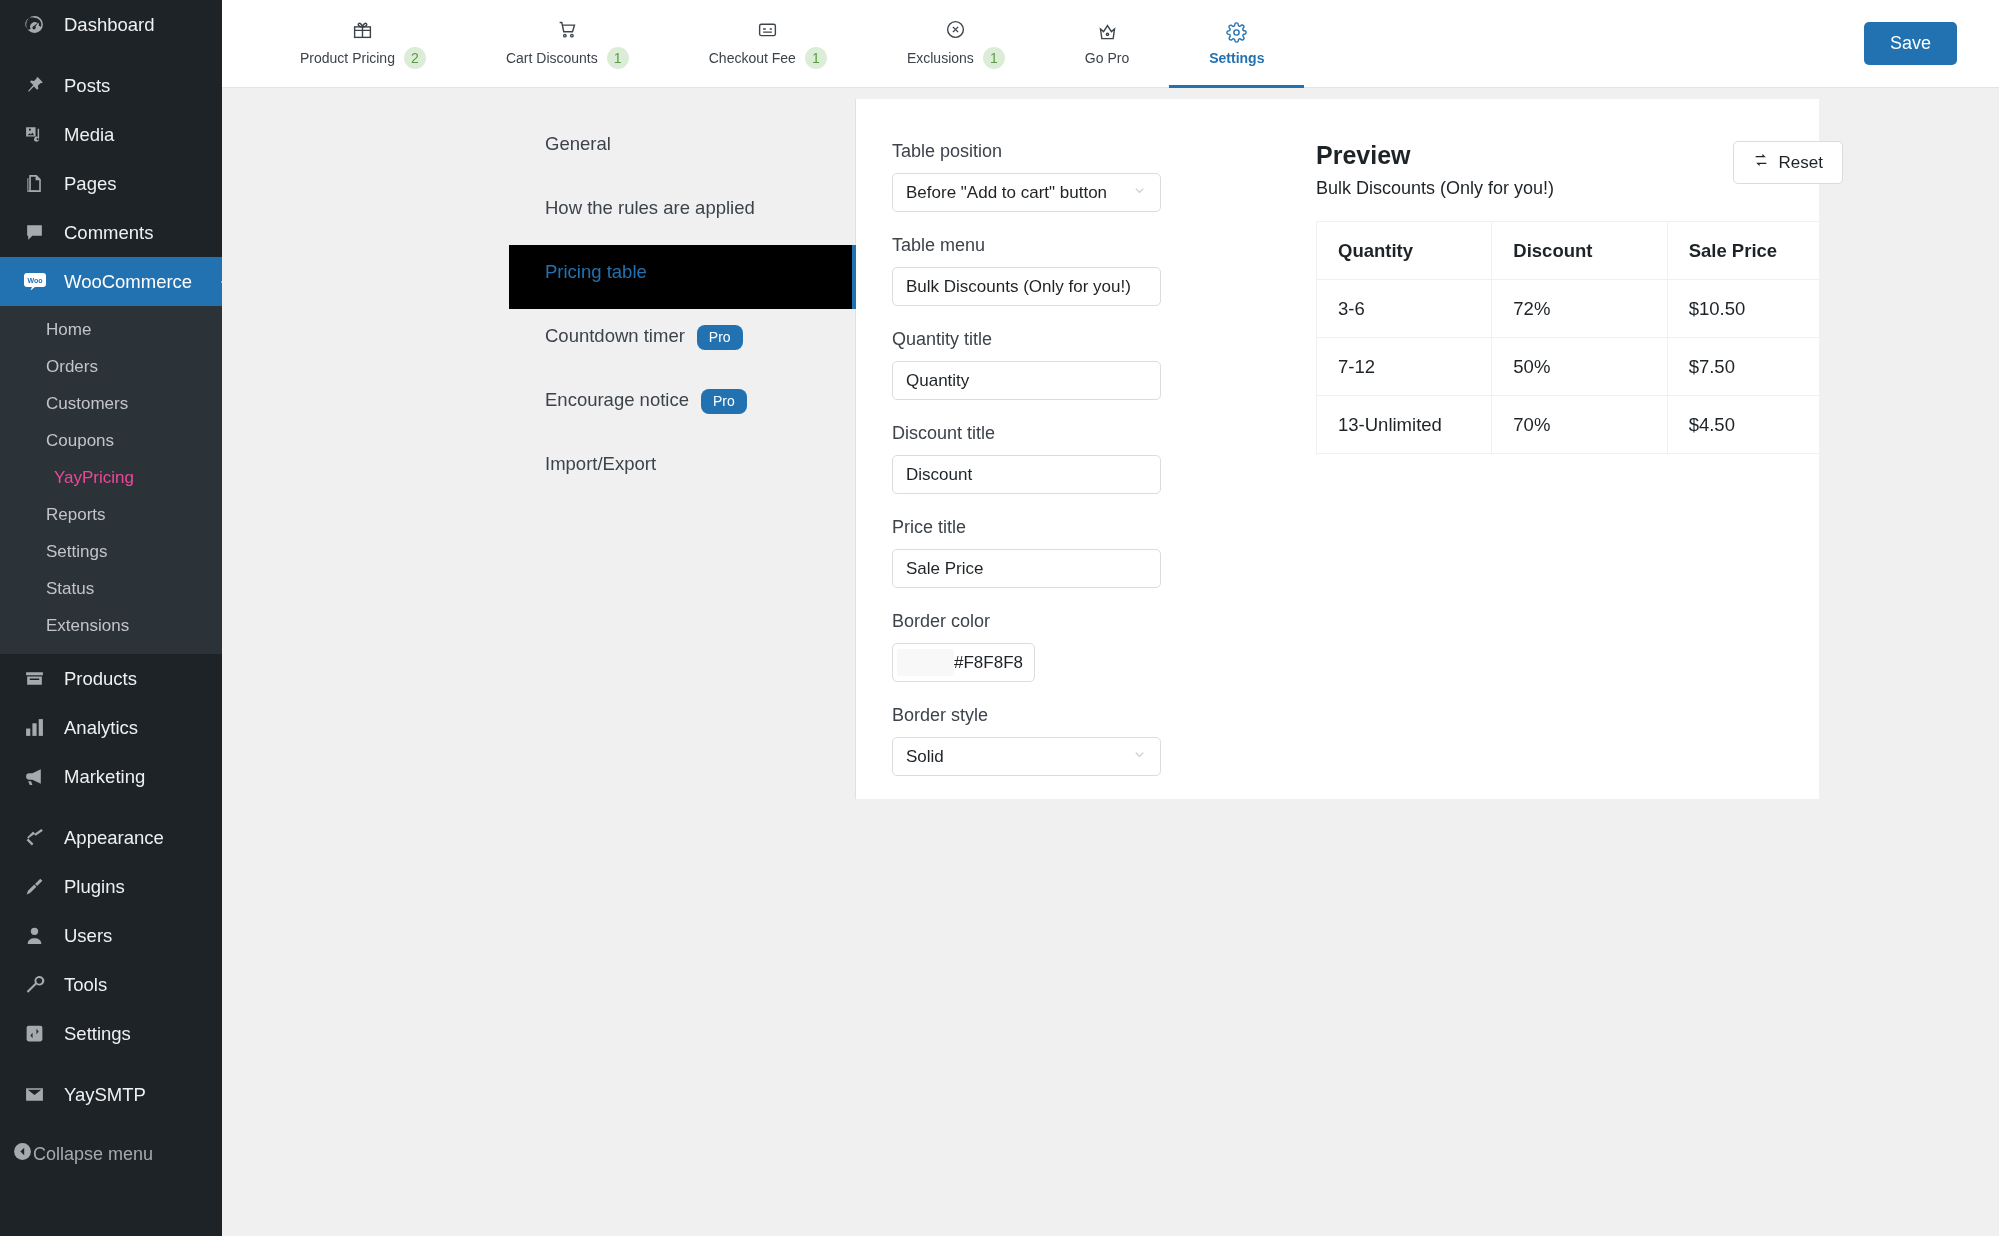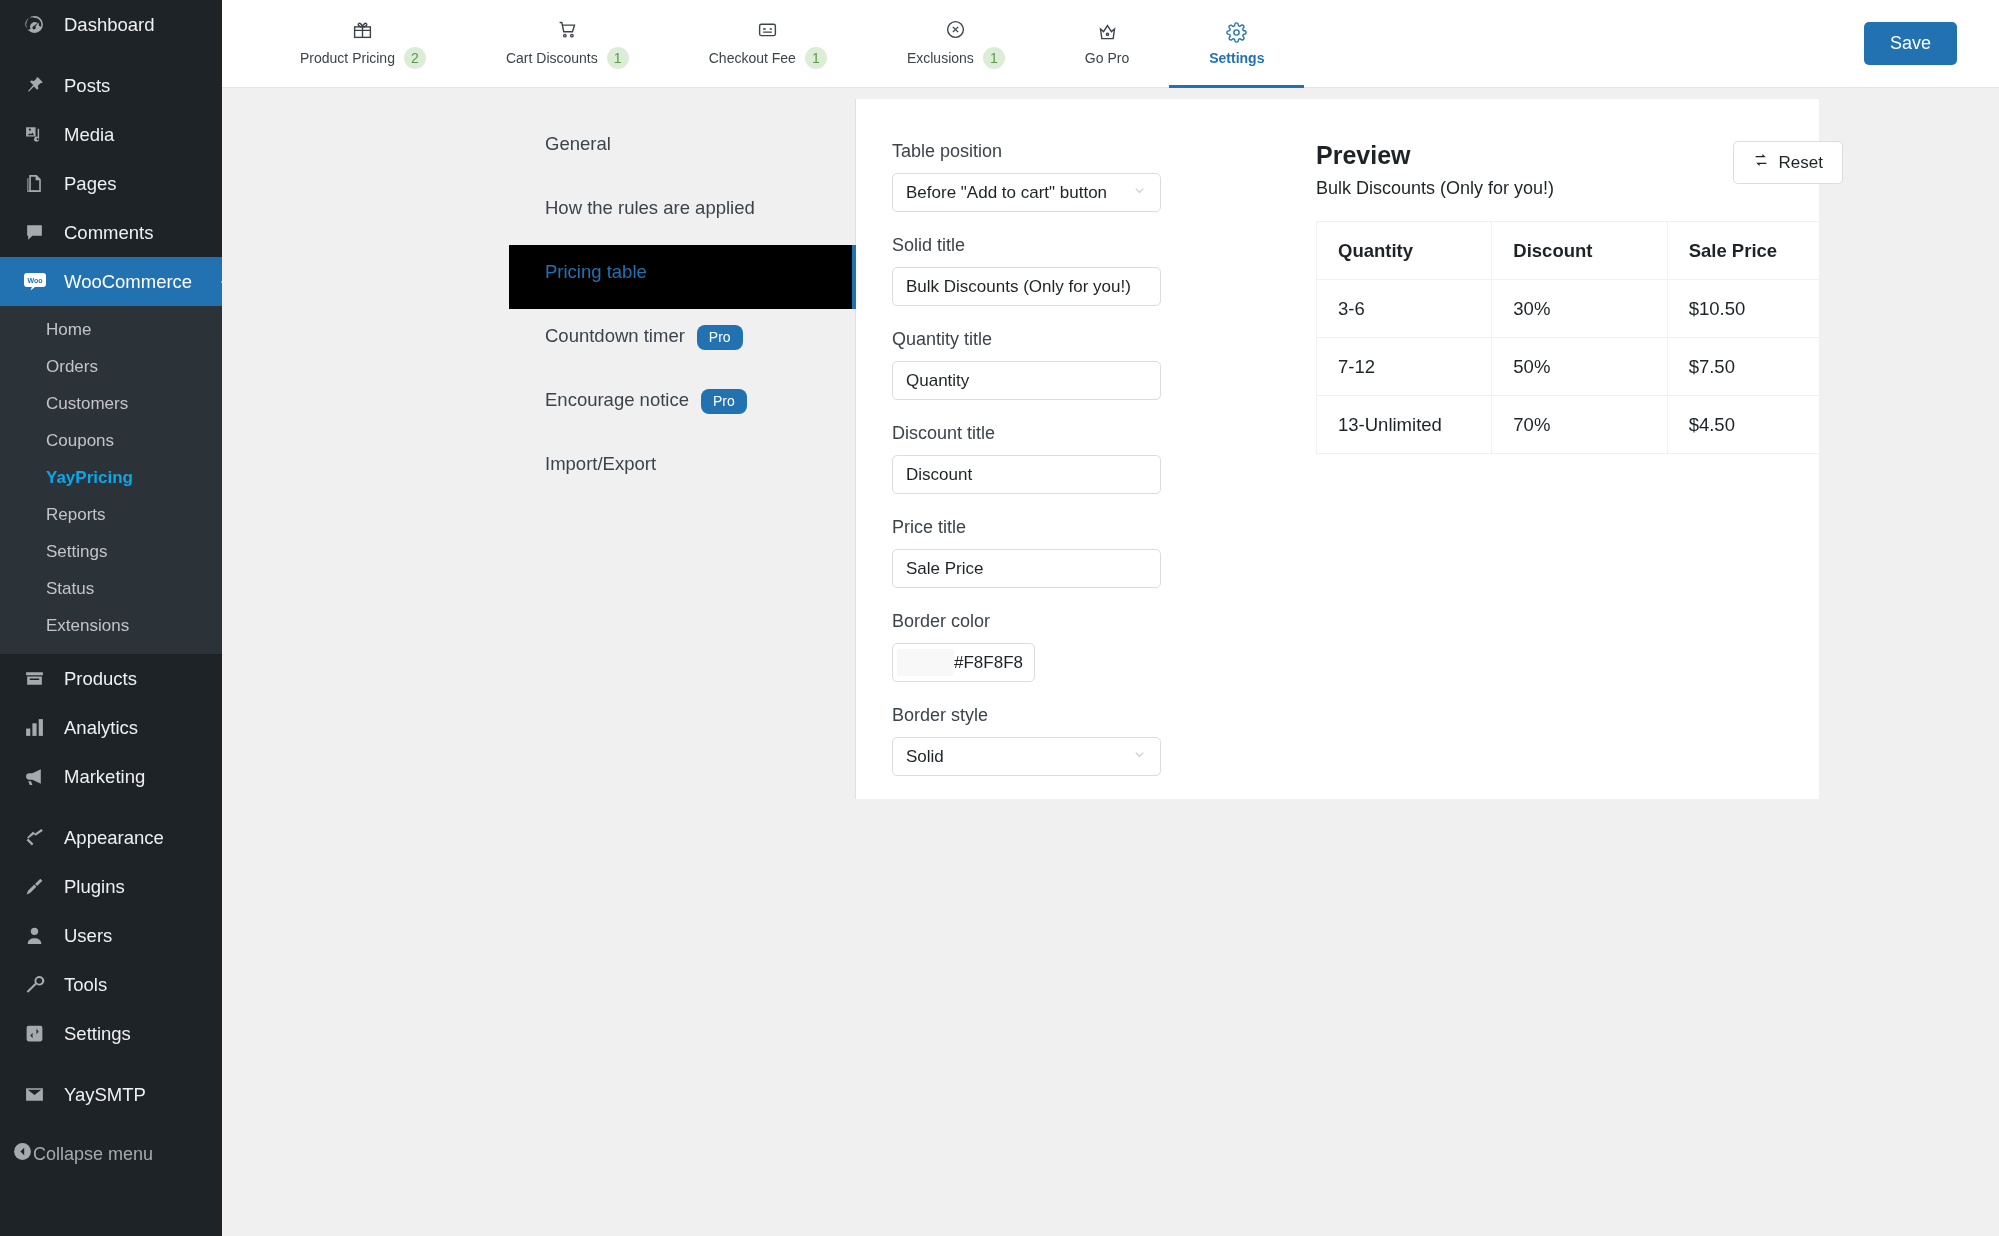--- a/index.html
+++ b/index.html
@@ -56,21 +56,21 @@
     background: #2c3338;
     padding: 6px 0 10px 0;
   }
   .wp-sub {
     padding: 7px 0 7px 46px;
     font-size: 17px;
     color: #c3c4c7;
     cursor: pointer;
     line-height: 1.35;
   }
-  .wp-sub.current { color: #0ea5e9; font-weight: bold; }
+  .wp-sub.current { color: #ec4899; font-weight: normal; margin-left: 8px; }
   .wp-collapse {
     display:flex; align-items:center;
     padding-left: 12px;
     height: 46px;
     font-size: 18px;
     color: #a7aaad;
     cursor: pointer;
   }
   .wp-collapse .wp-ico { color:#a7aaad; }
 
@@ -587,21 +587,21 @@
             <span>Before "Add to cart" button</span>
             <span class="chev">
               <svg width="15" height="15" viewBox="0 0 24 24" fill="none" stroke="currentColor" stroke-width="2">
                   <path d="M6 9l6 6 6-6"></path>
                 </svg>
             </span>
           </div>
         </div>
 
         <div class="field">
-          <label>Solid title</label>
+          <label>Table menu</label>
           <div class="ctrl input">
             <span>Bulk Discounts (Only for you!)</span>
           </div>
         </div>
 
         <div class="field">
           <label>Quantity title</label>
           <div class="ctrl input">
             <span>Quantity</span>
           </div>
@@ -663,21 +663,21 @@
           <thead>
             <tr>
               <th>Quantity</th>
               <th>Discount</th>
               <th>Sale Price</th>
             </tr>
           </thead>
           <tbody>
             <tr>
               <td>3-6</td>
-              <td>30%</td>
+              <td>72%</td>
               <td>$10.50</td>
             </tr>
             <tr>
               <td>7-12</td>
               <td>50%</td>
               <td>$7.50</td>
             </tr>
             <tr>
               <td>13-Unlimited</td>
               <td>70%</td>

